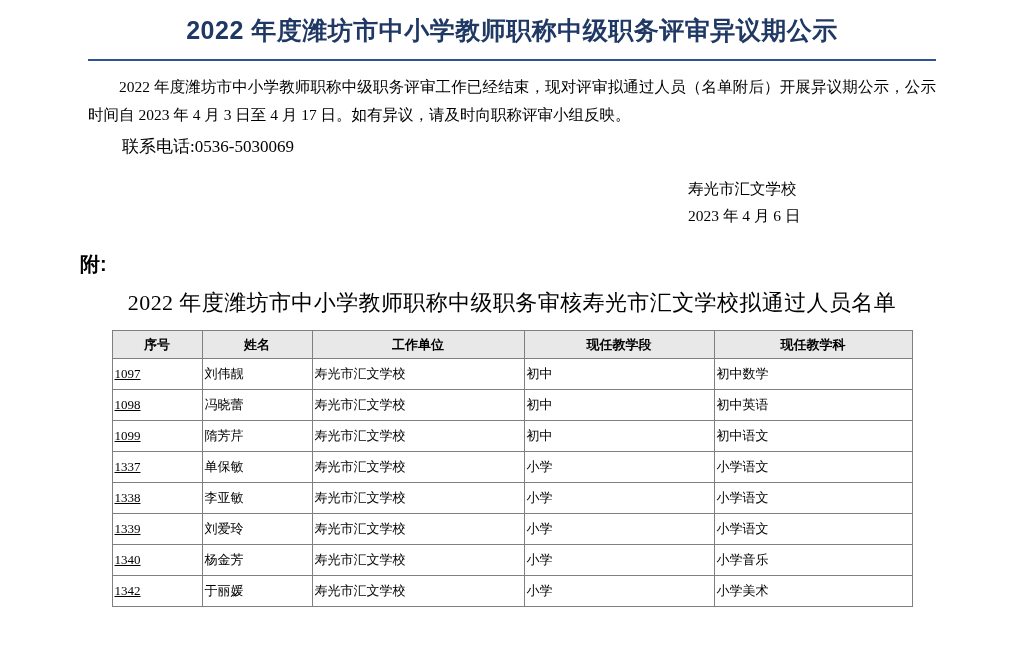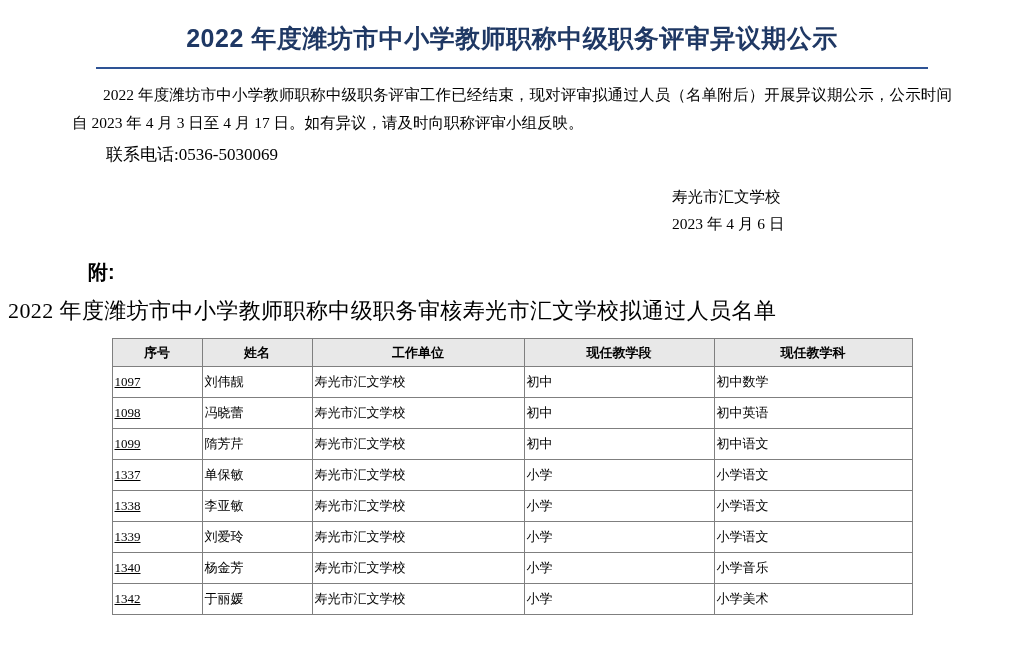--- a/index.html
+++ b/index.html
@@ -13,42 +13,42 @@
     font-family: "Liberation Serif", "DejaVu Serif", serif;
     color: #000000;
     position: relative;
     overflow: hidden;
   }
   .page {
     width: 1024px;
     height: 508px;
     position: relative;
     box-sizing: border-box;
-    padding: 8px;
+    padding: 0;
   }
 
   
   .doc-title {
     text-align: center;
     font-size: 25px;
     font-weight: bold;
     color: #1f3864;
     letter-spacing: 0.5px;
     padding-top: 14px;
     font-family: "Liberation Sans", "DejaVu Sans", sans-serif;
   }
   .title-rule {
     margin: 12px 88px 0 88px;
     border-top: 2px solid #2e5395;
     height: 0;
   }
 
   
   .body-wrap {
-    margin: 0 64px;
+    margin: 0 88px;
   }
   p.para {
     margin: 0;
     font-size: 15.5px;
     line-height: 28px;
     text-align: justify;
     text-justify: inter-ideograph;
   }
   p.para.indent {
     text-indent: 2em;
@@ -71,21 +71,21 @@
   }
 
   .attach-label {
     margin: 22px 0 0 80px;
     font-size: 20px;
     font-weight: bold;
     font-family: "Liberation Sans", "DejaVu Sans", sans-serif;
   }
 
   .list-title {
-    text-align: left;
+    text-align: center;
     font-size: 22px;
     margin-top: 10px;
     letter-spacing: 0.4px;
     font-family: "Liberation Serif", "DejaVu Serif", serif;
   }
 
   
   table.roster {
     border-collapse: collapse;
     margin: 12px auto 0 auto;

